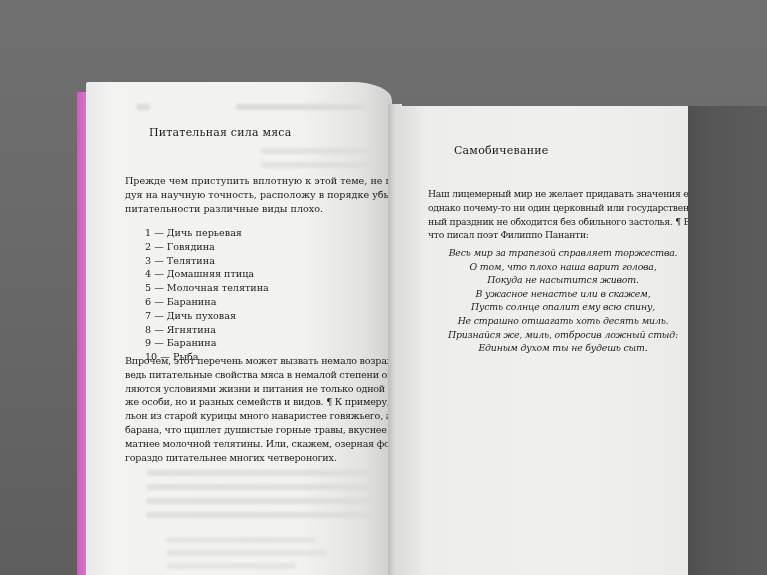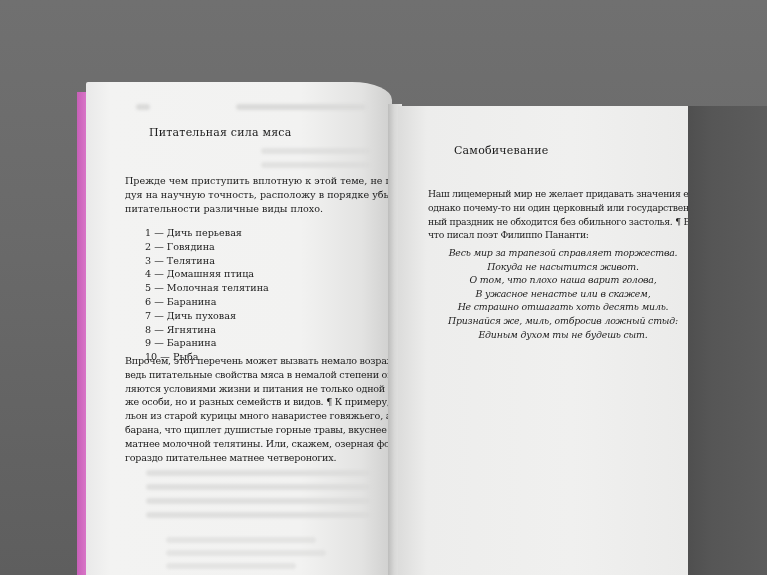--- a/index.html
+++ b/index.html
@@ -92,38 +92,39 @@
   </div>
 
   <div class="body-text" style="left:39px;top:272px;letter-spacing:-0.25px;">
     <span class="line">Впрочем, этот перечень может вызвать немало возражений,</span>
     <span class="line">ведь питательные свойства мяса в немалой степени опреде-</span>
     <span class="line">ляются условиями жизни и питания не только одной и той</span>
     <span class="line">же особи, но и разных семейств и видов. ¶ К примеру, бу-</span>
     <span class="line">льон из старой курицы много наваристее говяжьего, а мясо</span>
     <span class="line">барана, что щиплет душистые горные травы, вкуснее и аро-</span>
     <span class="line">матнее молочной телятины. Или, скажем, озерная форель</span>
-    <span class="line">гораздо питательнее матнее четвероногих.</span>
+    <span class="line">гораздо питательнее многих четвероногих.</span>
   </div>
 </div>
 
 <div class="gutter"></div>
 
 <div class="right-page">
   <div class="heading" style="left:56px;top:38px;">Самобичевание</div>
 
   <div class="body-text" style="left:30px;top:81px;letter-spacing:-0.3px;font-size:9.3px;">
     <span class="line">Наш лицемерный мир не желает придавать значения еде;</span>
     <span class="line">однако почему-то ни один церковный или государствен-</span>
     <span class="line">ный праздник не обходится без обильного застолья. ¶ Вот</span>
     <span class="line">что писал поэт Филиппо Пананти:</span>
   </div>
 
   <div class="poem" style="left:50px;top:140px;letter-spacing:-0.2px;text-align:center;">
     <span class="line">Весь мир за трапезой справляет торжества.</span>
+    <span class="line">О том, что плохо наша варит голова,</span>
     <span class="line">Покуда не насытится живот.</span>
-    <span class="line">О том, что плохо наша варит голова,</span>
     <span class="line">В ужасное ненастье или в скажем,</span>
+    <span class="line">Пусть солнце опалит ему всю спину,</span>
     <span class="line">Не страшно отшагать хоть десять миль.</span>
     <span class="line">Признайся же, миль, отбросив ложный стыд:</span>
     <span class="line">Единым духом ты не будешь сыт.</span>
   </div>
 </div>
 
 </body></html>

